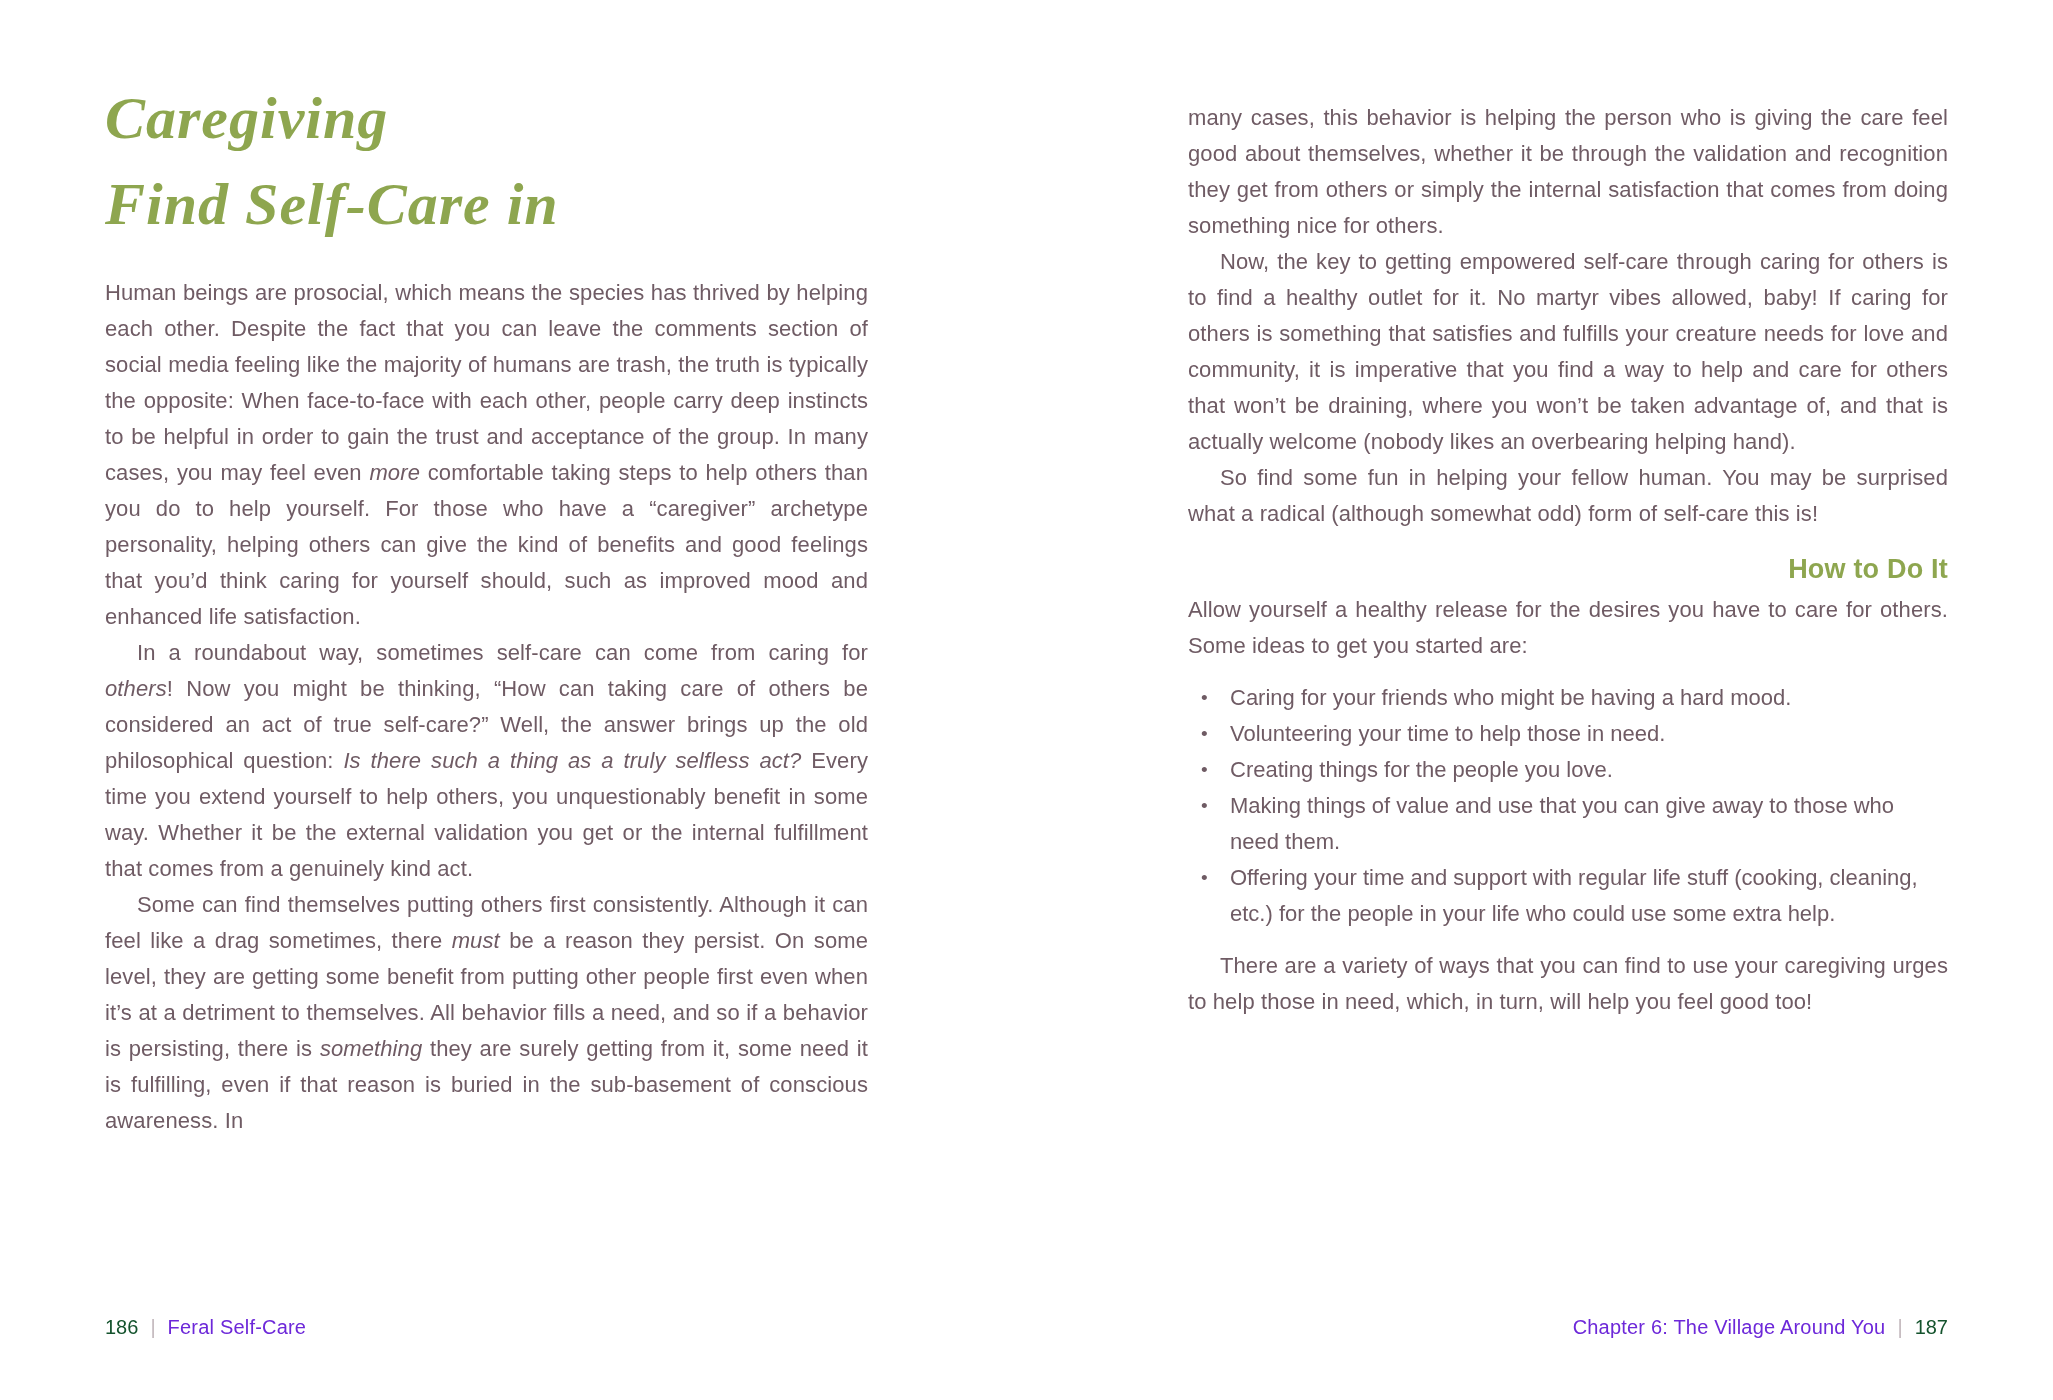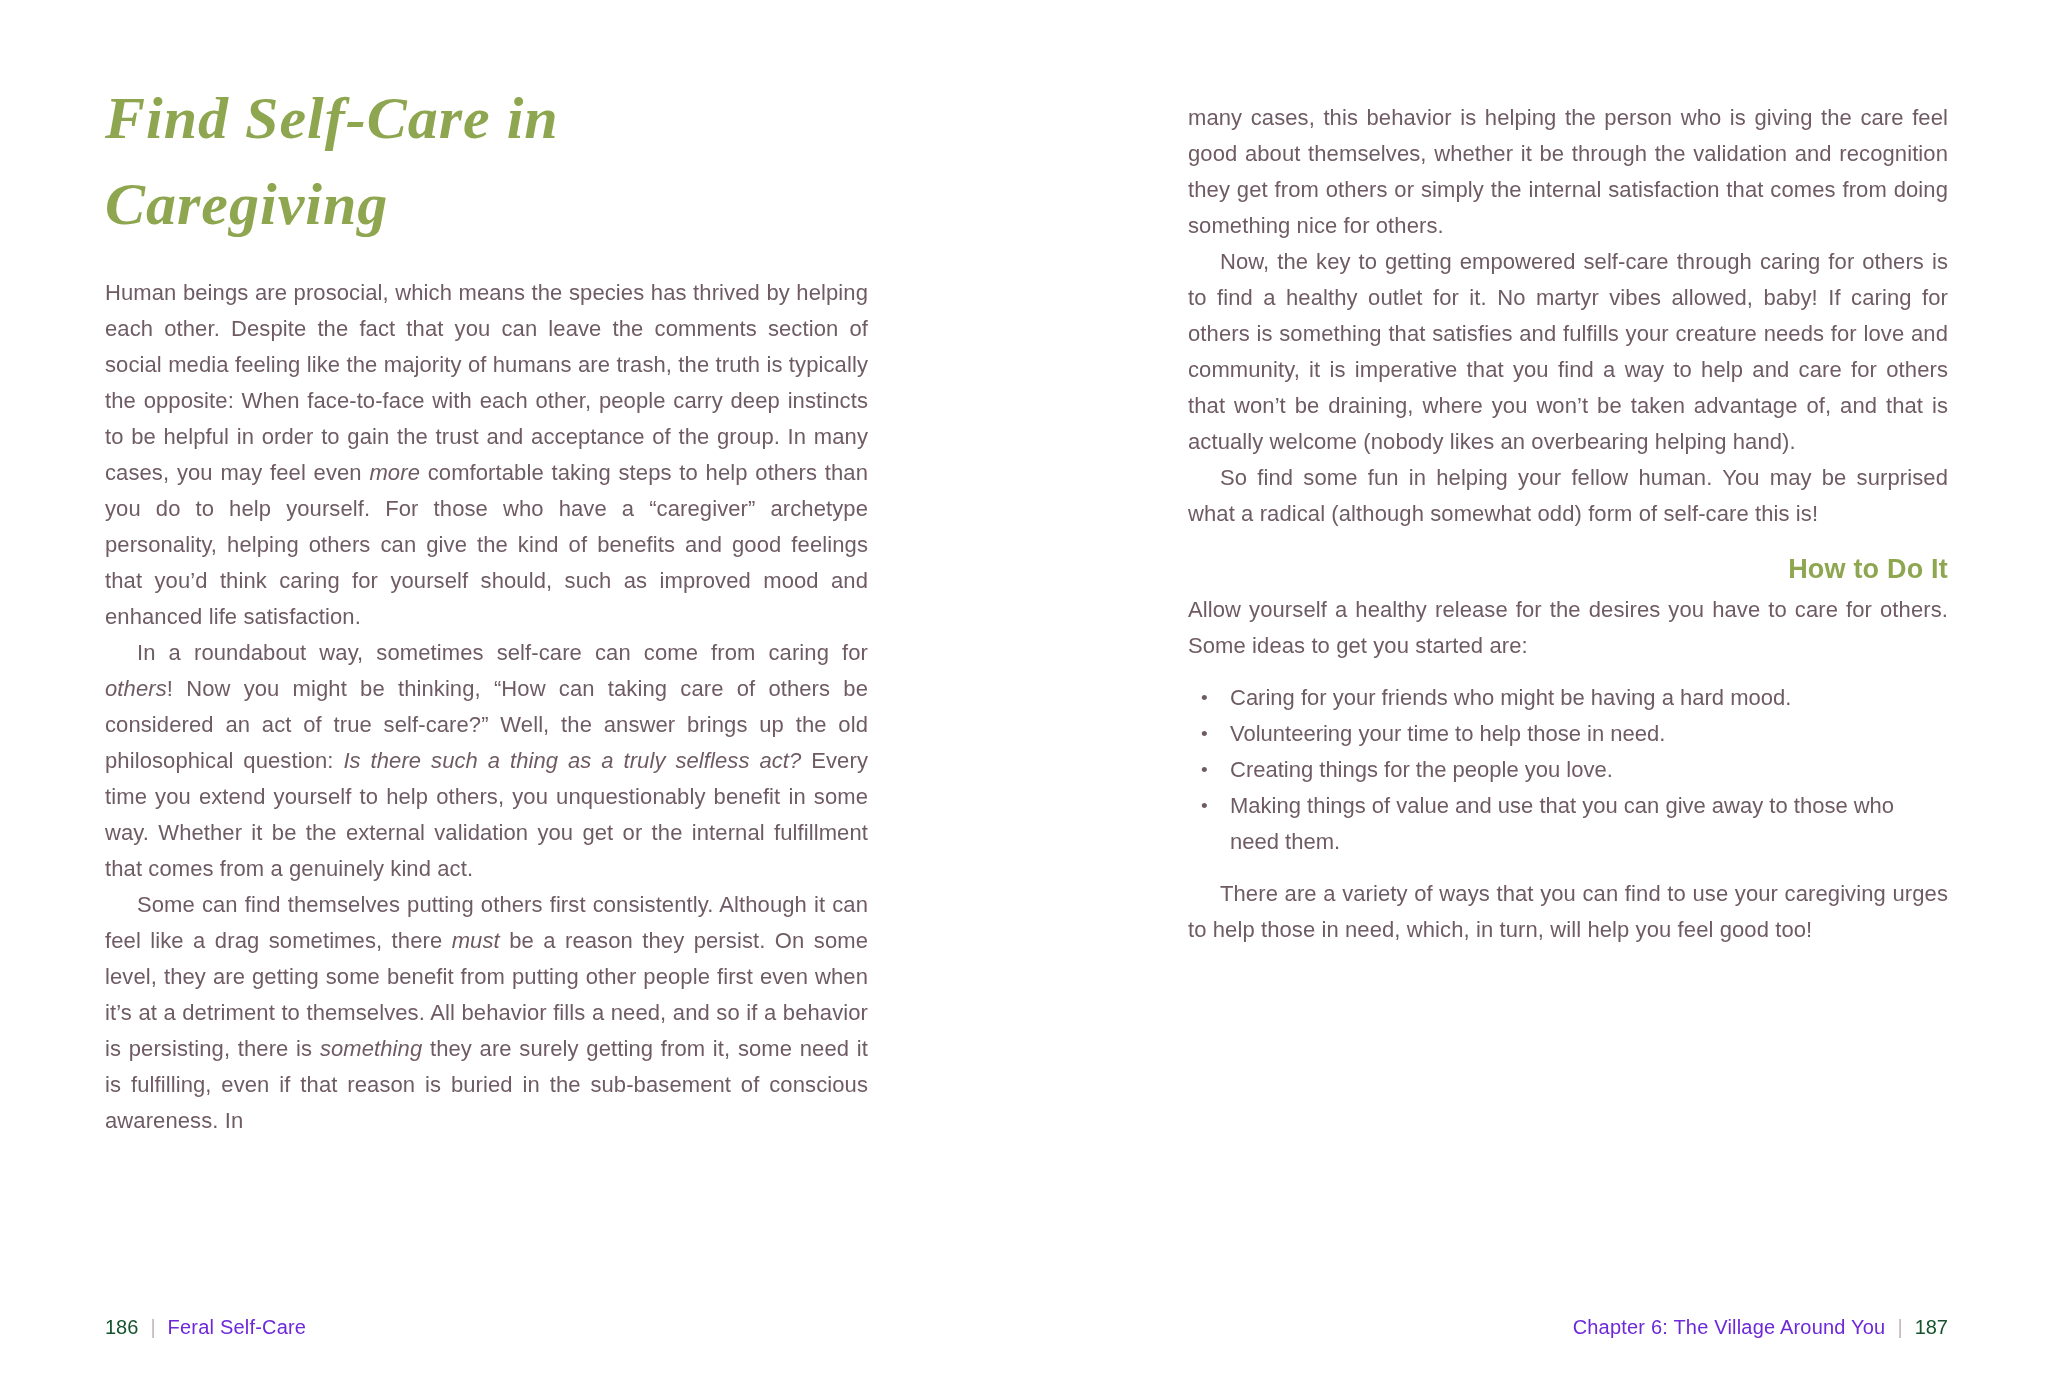--- a/index.html
+++ b/index.html
@@ -95,22 +95,22 @@
   .footer .sep   { color: #c2b7bc; font-weight: 400; margin: 0 12px; }
   .footer .ftext { color: #6d28d9; font-weight: 400; letter-spacing: 0.2px; }
 </style>
 </head>
 <body>
 
 <div class="spread">
 
   <section class="col col-left">
     <h1 class="title">
+        <span class="tl">Caregiving</span>
         <span class="tl">Find Self-Care in</span>
-        <span class="tl">Caregiving</span>
       </h1>
 
     <p class="body-p"><span>Human beings are prosocial, which means the species has thrived by helping each other. Despite the fact that you can leave the comments section of social media feeling like the majority of humans are trash, the truth is typically the opposite: When face-to-face with each other, people carry deep instincts to be helpful in order to gain the trust and acceptance of the group. In many cases, you may feel even </span><em>more</em><span> comfortable taking steps to help others than you do to help yourself. For those who have a “caregiver” archetype personality, helping others can give the kind of benefits and good feelings that you’d think caring for yourself should, such as improved mood and enhanced life satisfaction.</span></p>
 
     <p class="body-p ind"><span>In a roundabout way, sometimes self-care can come from caring for </span><em>others</em><span>! Now you might be thinking, “How can taking care of others be considered an act of true self-care?” Well, the answer brings up the old philosophical question: </span><em>Is there such a thing as a truly selfless act?</em><span> Every time you extend yourself to help others, you unquestionably benefit in some way. Whether it be the external validation you get or the internal fulfillment that comes from a genuinely kind act.</span></p>
 
     <p class="body-p ind"><span>Some can find themselves putting others first consistently. Although it can feel like a drag sometimes, there </span><em>must</em><span> be a reason they persist. On some level, they are getting some benefit from putting other people first even when it’s at a detriment to themselves. All behavior fills a need, and so if a behavior is persisting, there is </span><em>something</em><span> they are surely getting from it, some need it is fulfilling, even if that reason is buried in the sub-basement of conscious awareness. In</span></p>
   </section>
 
   <section class="col col-right">
@@ -122,20 +122,21 @@
 
     <h2 class="howto">How to Do It</h2>
 
     <p class="body-p"><span>Allow yourself a healthy release for the desires you have to care for others. Some ideas to get you started are:</span></p>
 
     <ul class="ideas">
       <li>Caring for your friends who might be having a hard mood.</li>
       <li>Volunteering your time to help those in need.</li>
       <li>Creating things for the people you love.</li>
       <li>Making things of value and use that you can give away to those who need them.</li>
+      <li>Offering your time and support with regular life stuff (cooking, cleaning, etc.) for the people in your life who could use some extra help.</li>
     </ul>
 
     <p class="body-p ind"><span>There are a variety of ways that you can find to use your caregiving urges to help those in need, which, in turn, will help you feel good too!</span></p>
   </section>
 
   <div class="footer footer-left"><span class="pgnum">186</span><span class="sep">|</span><span class="ftext">Feral Self-Care</span></div>
 
   <div class="footer footer-right"><span class="ftext">Chapter 6: The Village Around You</span><span class="sep">|</span><span class="pgnum">187</span></div>
 
 </div>

